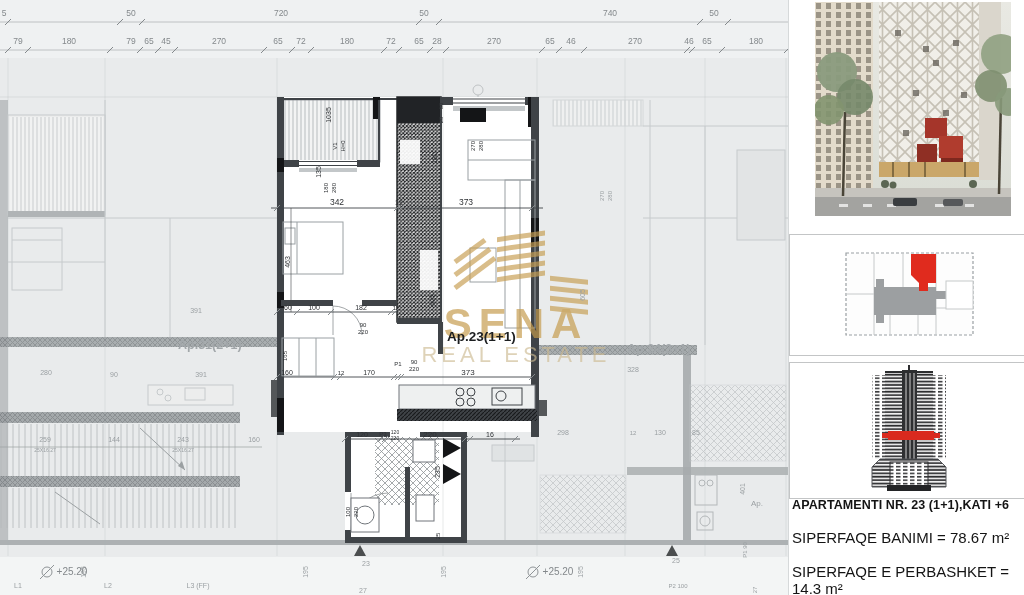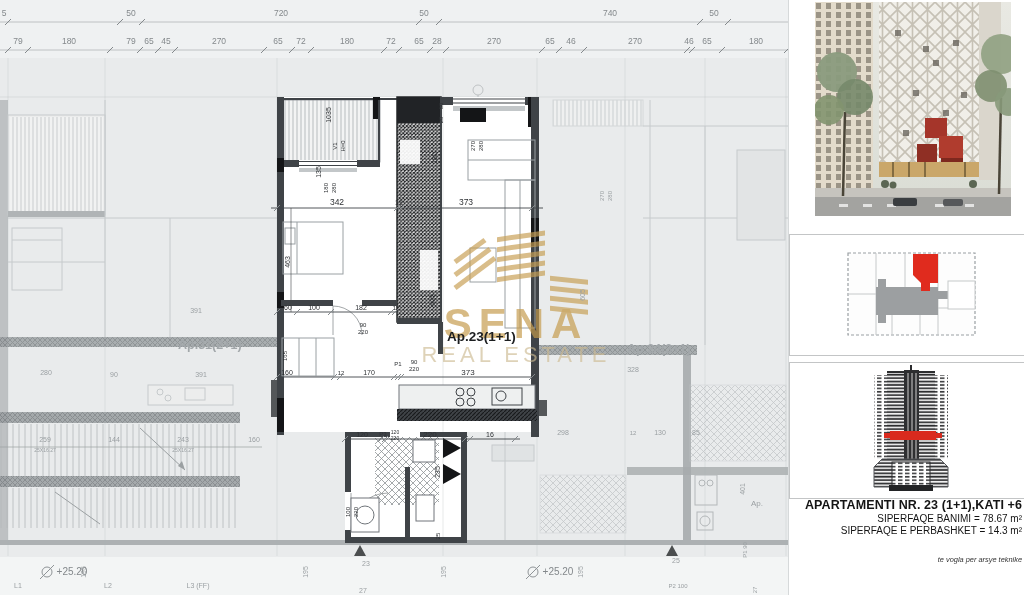--- a/index.html
+++ b/index.html
@@ -1,28 +1,28 @@
 <!DOCTYPE html>
 <html><head>
 <meta charset="utf-8">
 <style>
   html,body{margin:0;padding:0;background:#fff;}
   #stage{position:relative;width:1024px;height:595px;overflow:hidden;background:#fff;
          font-family:"Liberation Sans",sans-serif;}
   #plan-wrap{position:absolute;left:0;top:0;width:788px;height:595px;}
   svg text{font-family:"Liberation Sans",sans-serif;}
   #panel{position:absolute;left:788px;top:0;width:236px;height:595px;background:#fff;
-         border-left:1px solid #d6d9da;text-align:right;}
+         border-left:1px solid #d6d9da;}
   .pbox{position:absolute;left:0;width:237px;background:#fff;border:1px solid #c3c5c6;}
   #photo-box{position:absolute;left:26px;top:2px;width:196px;height:214px;}
   #key-box{top:234px;height:120px;}
   #elev-box{top:362px;height:135px;}
   #info{position:absolute;left:3px;top:498px;width:230px;color:#141414;}
   #info .b1{font-size:12.5px;font-weight:bold;letter-spacing:.1px;}
-  #info .r{font-size:10px;margin-top:1px;}
+  #info .r{font-size:15px;margin-top:17px;}
   #info .tot{font-size:12.5px;font-weight:bold;margin-top:9px;}
   #info .note{font-size:7.4px;font-style:italic;margin-top:9px;line-height:1.4;color:#333;}
 </style>
 </head>
 <body>
 
 <div id="stage">
 
   <div id="plan-wrap">
   <svg width="788" height="595" viewBox="0 0 788 595">

